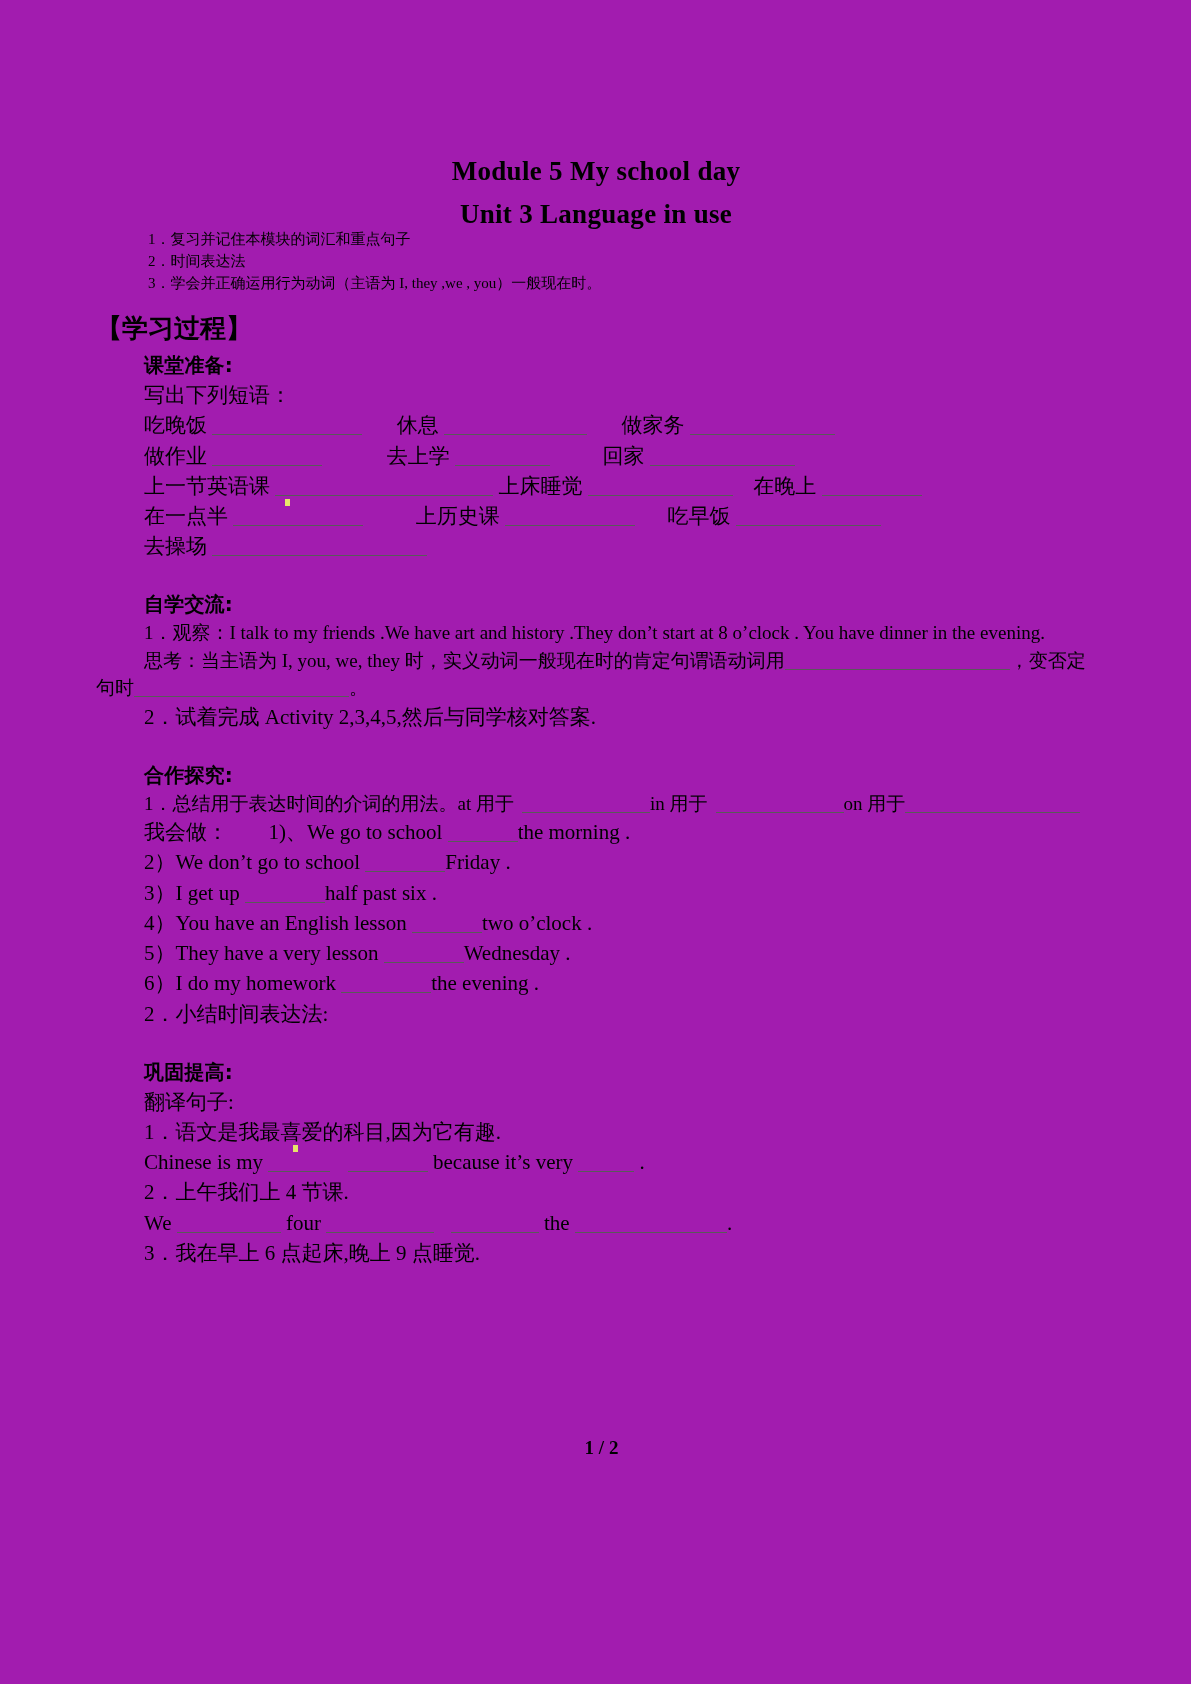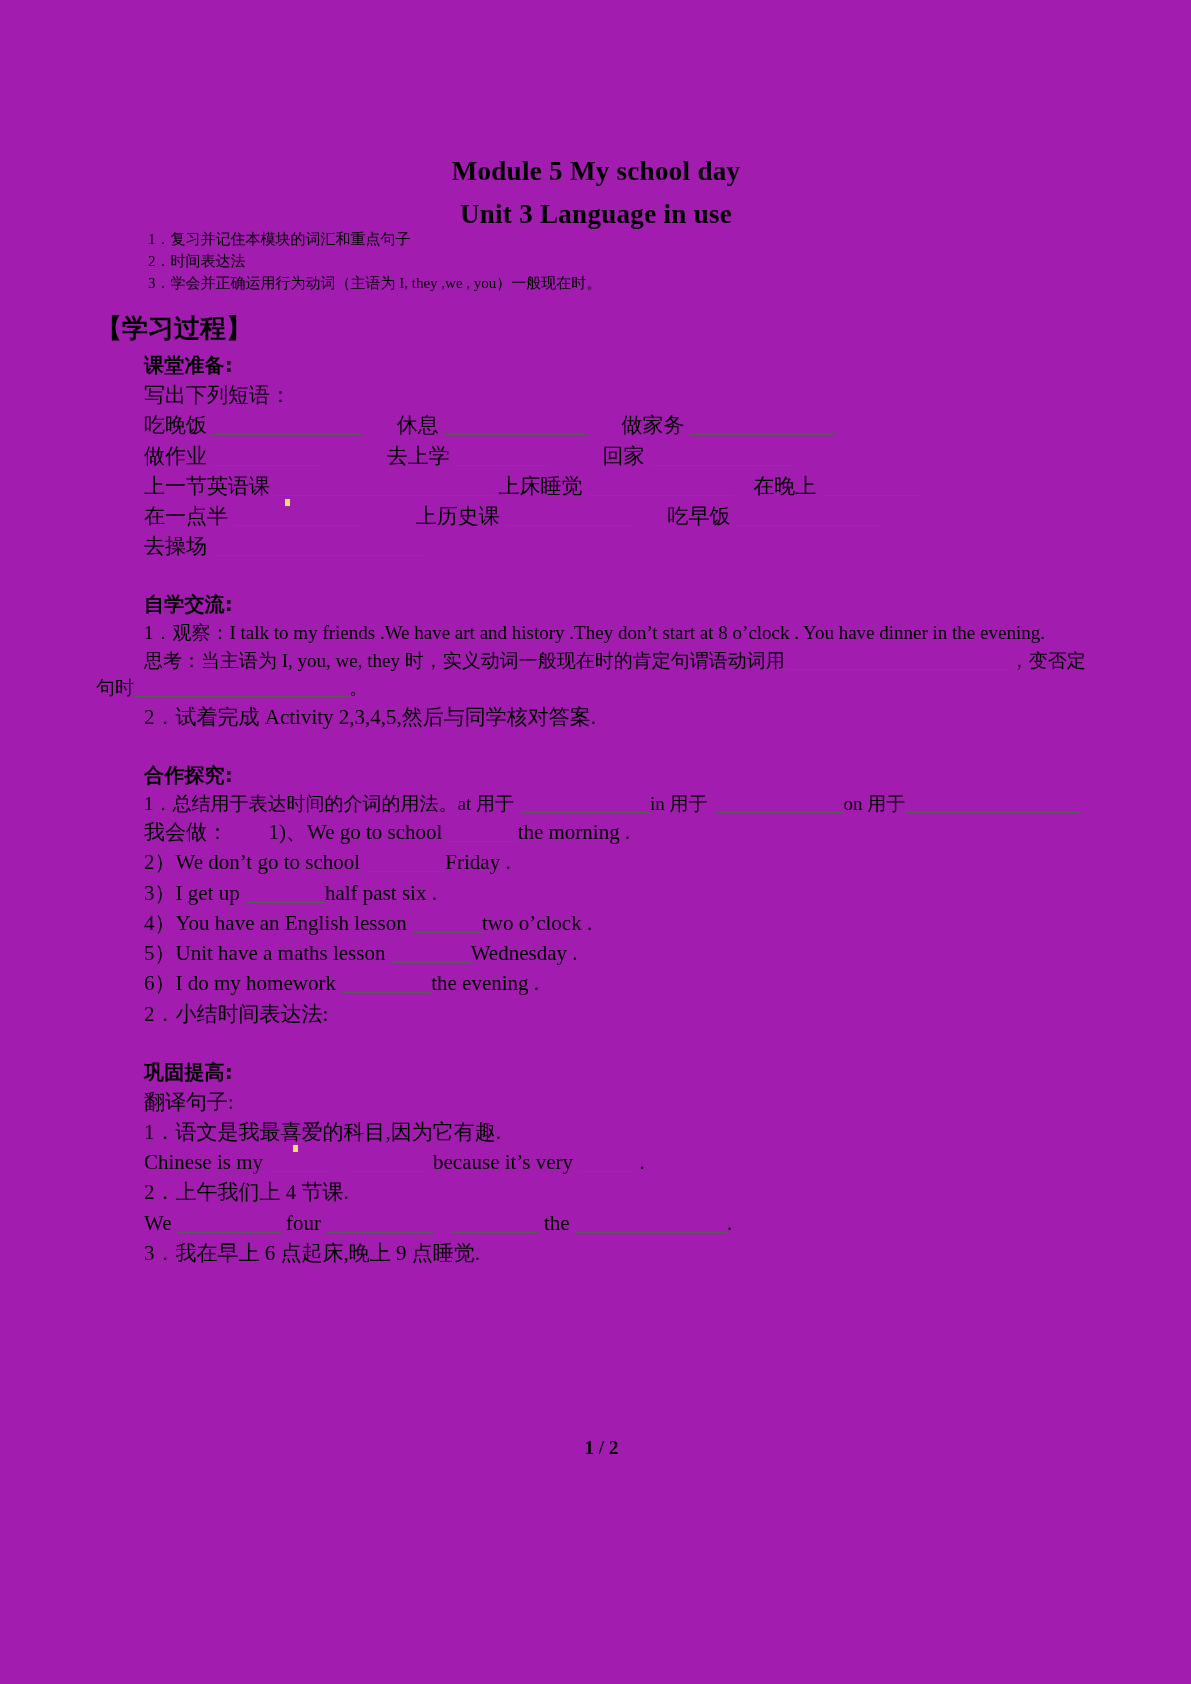--- a/index.html
+++ b/index.html
@@ -209,21 +209,21 @@
       <span>3）</span><span>I get up</span>
       <span class="blank" style="width:80px"></span><span>half past six .</span>
     </div>
 
     <div class="plain-line">
       <span>4）</span><span>You have an English lesson</span>
       <span class="blank" style="width:70px"></span><span>two o’clock .</span>
     </div>
 
     <div class="plain-line">
-      <span>5）</span><span>Unit have a maths lesson</span>
+      <span>5）</span><span>They have a very lesson</span>
       <span class="blank" style="width:80px"></span><span>Wednesday .</span>
     </div>
 
     <div class="plain-line">
       <span>6）</span><span>I do my homework</span>
       <span class="blank" style="width:90px"></span><span>the evening .</span>
     </div>
 
     <div class="plain-line">2．小结时间表达法:</div>
 

